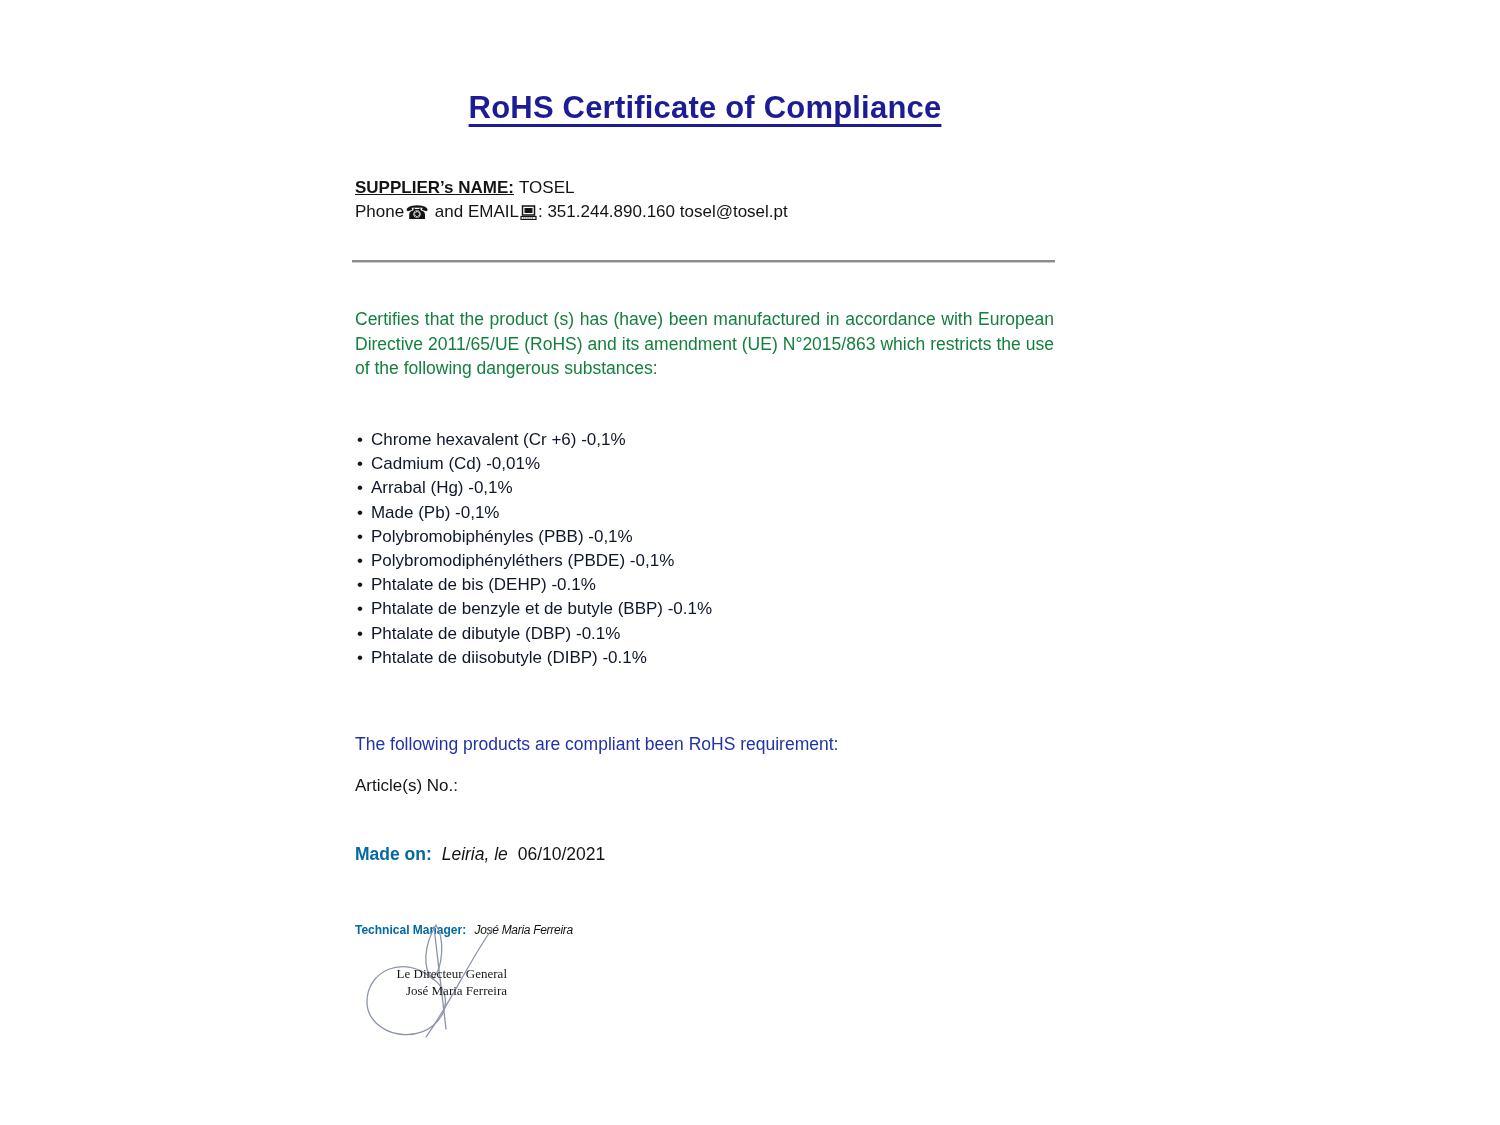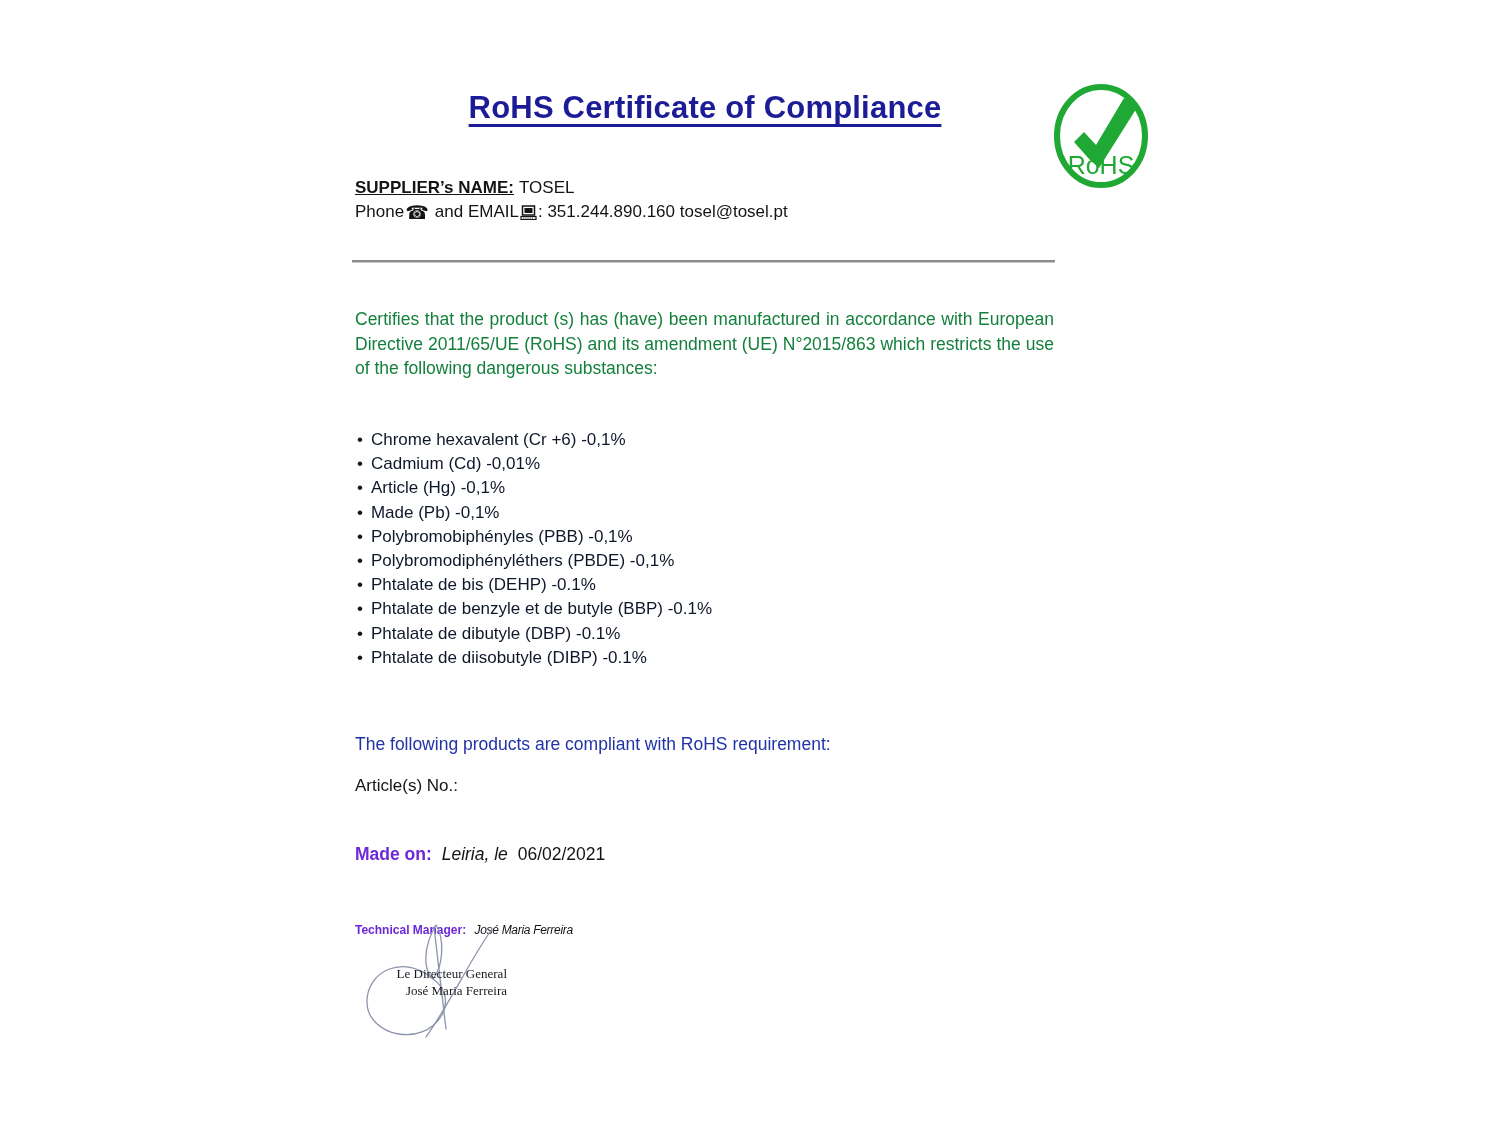--- a/index.html
+++ b/index.html
@@ -36,45 +36,38 @@
 
   .substances { position:absolute; left:357px; top:428px; list-style:none; font-size:17px; line-height:24.2px; color:#0f172a; }
   .substances li { display:flex; align-items:baseline; }
   .substances li::before { content:"•"; font-size:17px; margin-right:8px; color:#141414; }
 
   .compliance { position:absolute; left:355px; top:734px; font-size:17.5px; color:#2133a7; }
   .article { position:absolute; left:355px; top:776px; font-size:17px; color:#141414; }
 
   .made-on { position:absolute; left:355px; top:844px; font-size:17.5px; color:#141414; }
   .manager { position:absolute; left:355px; top:923px; font-size:12px; color:#141414; }
-  .navy-bold { font-weight:bold; color:#6d28d9; }
+  .navy-bold { font-weight:bold; color:#0369a1; }
   .ital { font-style:italic; }
   .manager .name { font-style:italic; letter-spacing:-0.3px; }
 
   .signature-wrap { position:absolute; left:352px; top:915px; width:160px; height:140px; }
   .sig-svg { position:absolute; left:0; top:0; }
   .sig-text {
     position:absolute; left:35px; top:50px; width:120px; text-align:right;
     font-family:"Liberation Serif", serif; font-size:13px; line-height:17px; color:#17171f;
   }
 </style>
 </head>
 <body>
 
 <div class="canvas">
 
   <div class="doc-title">RoHS Certificate of Compliance</div>
 
-  <div class="logo-wrap">
-    <svg width="98" height="108" viewBox="0 0 98 108">
-      <ellipse cx="49" cy="54" rx="44" ry="49" fill="none" stroke="#1fa834" stroke-width="6"></ellipse>
-      <path d="M 22,60 L 32,50 L 44,63 L 72,16 L 86,24 L 47,86 L 38,78 Z" fill="#1fa834"></path>
-      <text x="49" y="92" text-anchor="middle" font-family="Liberation Sans, sans-serif" font-size="25" fill="#1fa834">RoHS</text>
-    </svg>
-  </div>
 
   <div class="supplier">
     <div class="line">
       <span class="lbl-bold-ul">SUPPLIER’s NAME:</span>
       <span class="sp">TOSEL</span>
     </div>
     <div class="line">
       <span>Phone</span>
       <span class="icon-inline" style="font-size:19px; line-height:19px;">☎</span>
       <span class="sp">and EMAIL</span>
@@ -95,21 +88,21 @@
   <div class="cert-par">Certifies that the product (s) has (have) been manufactured in accordance with European Directive 2011/65/UE (RoHS) and its amendment (UE) N°2015/863 which restricts the use of the following dangerous substances:</div>
 
   <ul class="substances">
       <li>
         <span>Chrome hexavalent (Cr +6) -0,1%</span>
       </li>
       <li>
         <span>Cadmium (Cd) -0,01%</span>
       </li>
       <li>
-        <span>Article (Hg) -0,1%</span>
+        <span>Arrabal (Hg) -0,1%</span>
       </li>
       <li>
         <span>Made (Pb) -0,1%</span>
       </li>
       <li>
         <span>Polybromobiphényles (PBB) -0,1%</span>
       </li>
       <li>
         <span>Polybromodiphényléthers (PBDE) -0,1%</span>
       </li>
@@ -120,28 +113,28 @@
         <span>Phtalate de benzyle et de butyle (BBP) -0.1%</span>
       </li>
       <li>
         <span>Phtalate de dibutyle (DBP) -0.1%</span>
       </li>
       <li>
         <span>Phtalate de diisobutyle (DIBP) -0.1%</span>
       </li>
     </ul>
 
-  <div class="compliance">The following products are compliant with RoHS requirement:</div>
+  <div class="compliance">The following products are compliant been RoHS requirement:</div>
 
   <div class="article">Article(s) No.:</div>
 
   <div class="made-on">
     <span class="navy-bold">Made on:</span>
     <span class="ital sp">Leiria, le</span>
-    <span class="sp">06/02/2021</span>
+    <span class="sp">06/10/2021</span>
   </div>
 
   <div class="manager">
     <span class="navy-bold">Technical Manager:</span>
     <span class="name sp">José Maria Ferreira</span>
   </div>
 
   <div class="signature-wrap">
     <svg class="sig-svg" width="160" height="140" viewBox="0 0 160 140">
       <g fill="none" stroke="#8b94aa" stroke-width="1.3" stroke-linecap="round">

